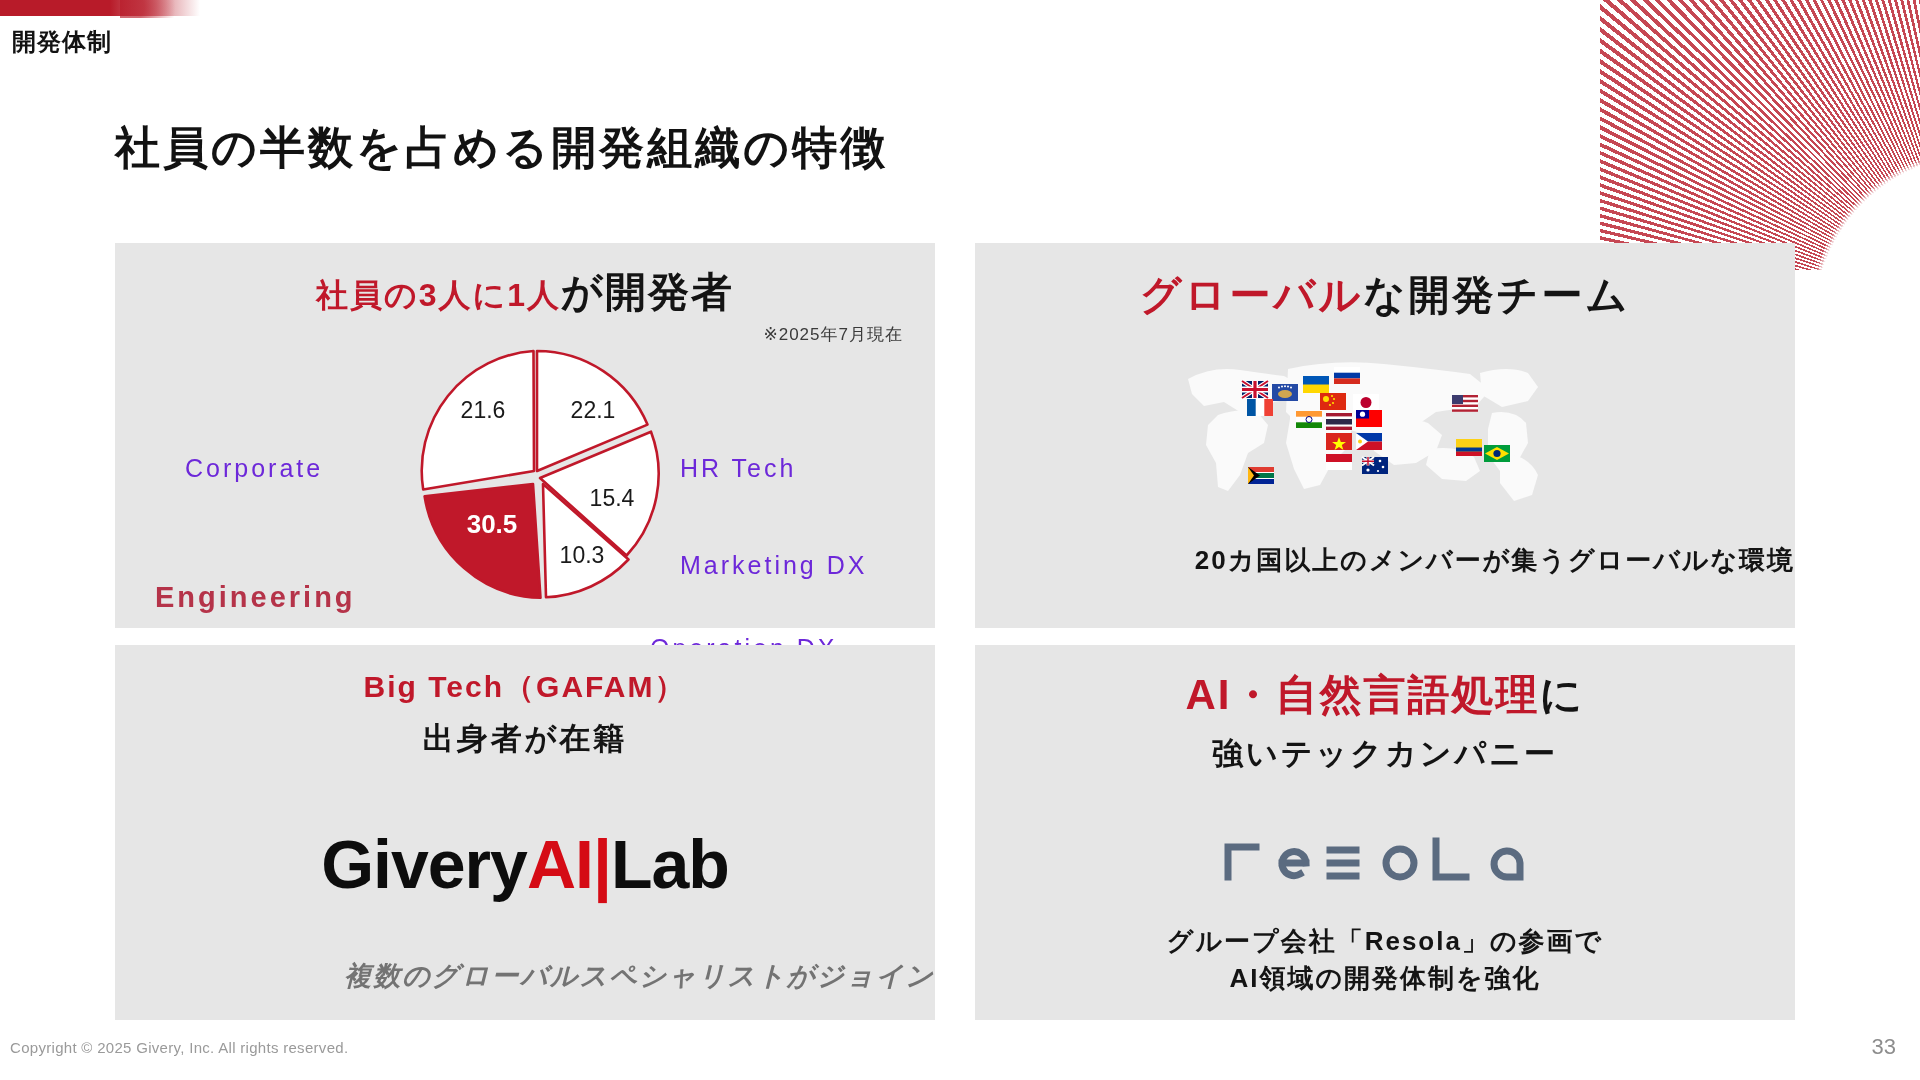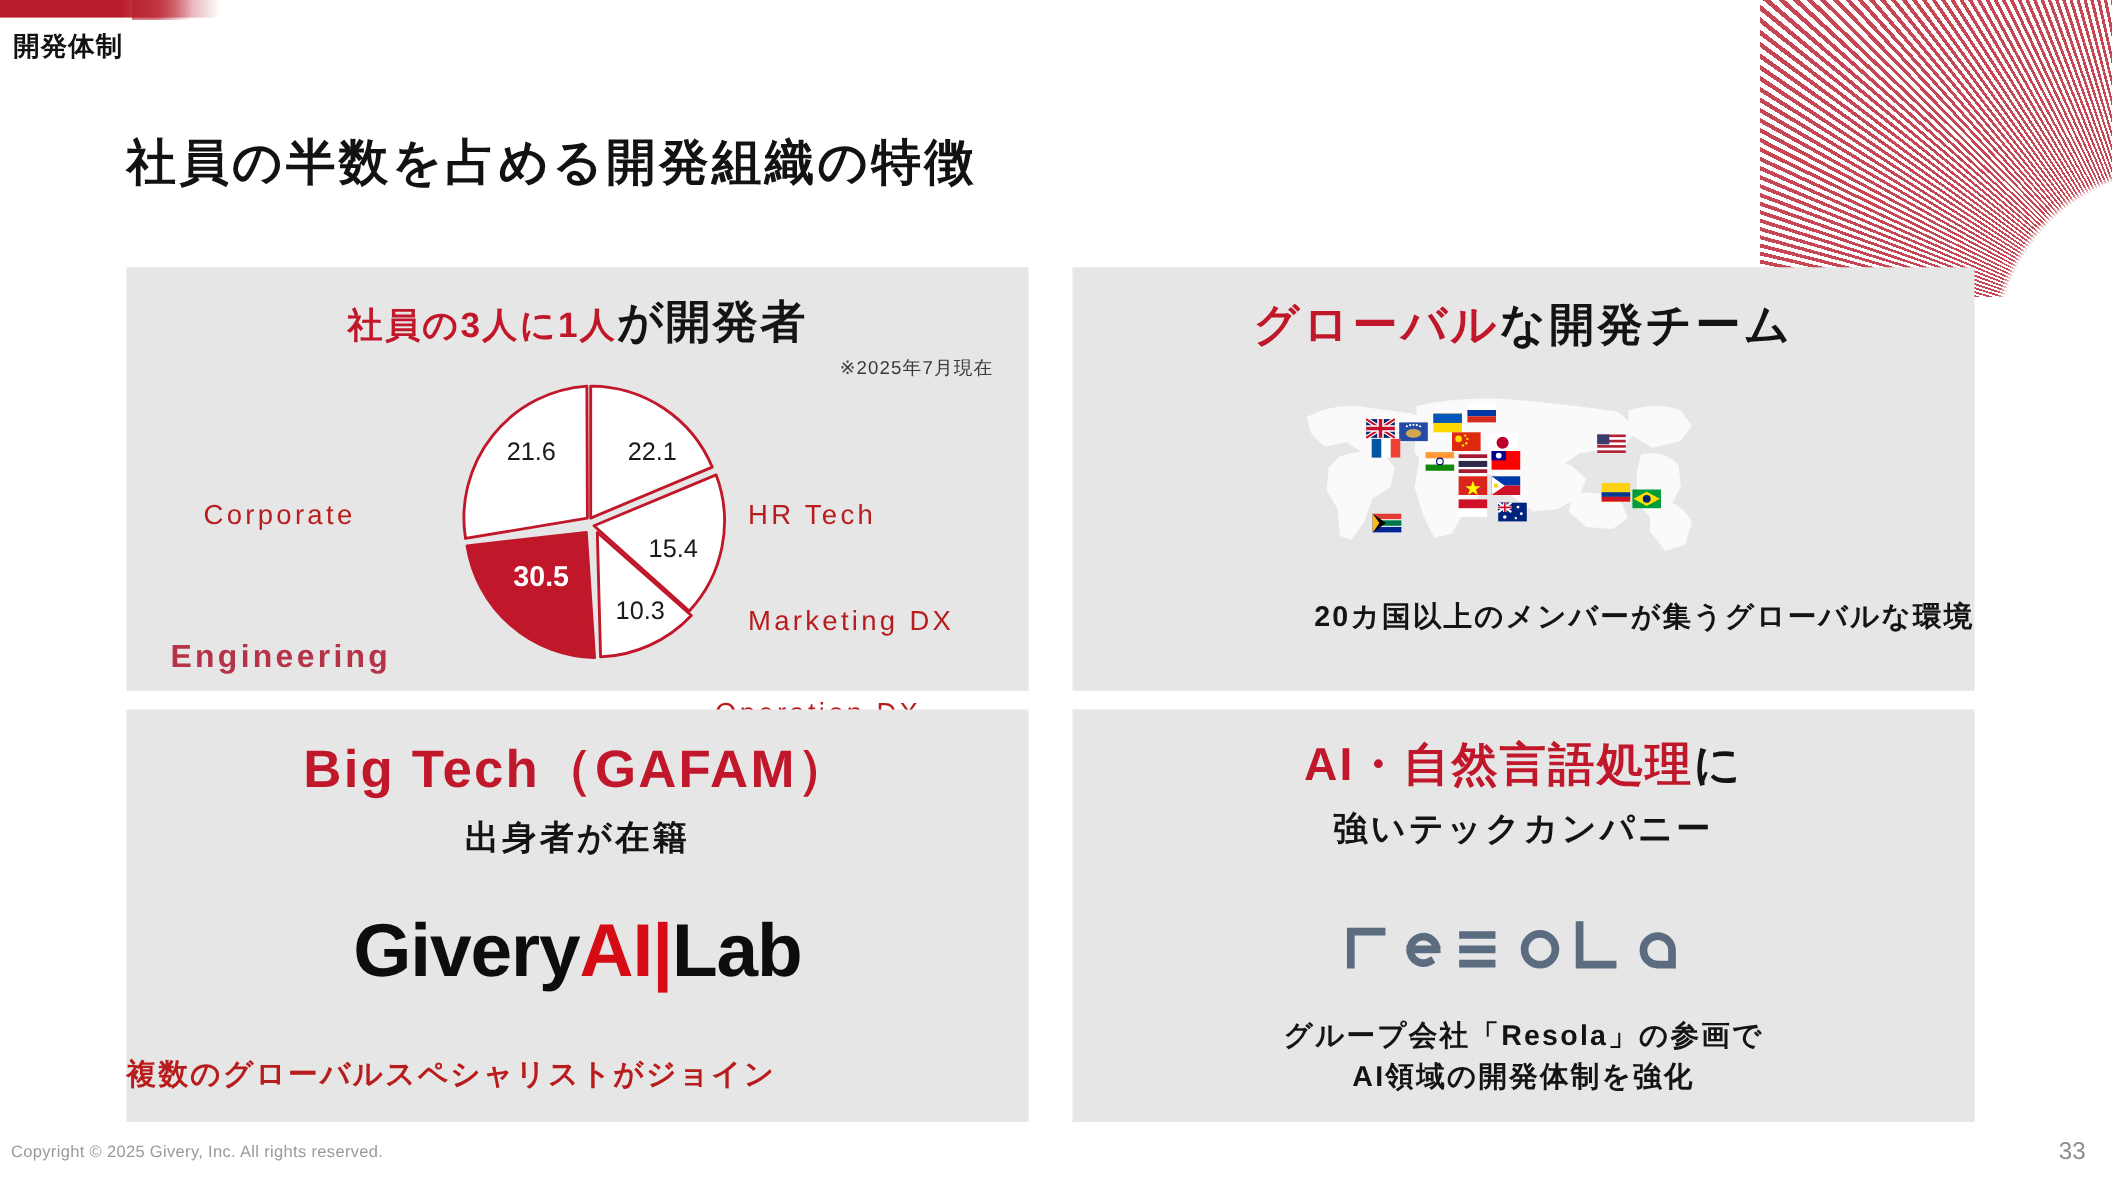--- a/index.html
+++ b/index.html
@@ -68,51 +68,51 @@
   #tl-title .big{ font-size:32px;margin-top:44px; }
   #tl-note{
     position:absolute; right:32px; top:80px;
     font-size:17px; color:#3a3a3a; letter-spacing:1px;
   }
   #pie-wrap{ position:absolute; left:0; top:95px; width:820px; height:285px; }
   #pie-svg{ position:absolute; left:282px; top:0; }
   .pie-val{ font-size:23px; fill:#1a1a1a; font-weight:500; }
   .pie-val.onred{ fill:#ffffff; font-weight:bold; font-size:26px; }
   .cat-label{
-    position:absolute; font-size:25px; color:#b91c1c;
+    position:absolute; font-size:25px; color:#6d28d9;
     letter-spacing:3px; white-space:nowrap; font-weight:500;
   }
   #lab-corporate{ left:70px;  top:116px; }
   #lab-engineering{ left:40px; top:243px; color:#b53349; font-weight:bold; letter-spacing:3px; font-size:29px;}
   #lab-hrtech{ left:565px;  top:116px; }
   #lab-marketing{ left:565px; top:213px; }
   #lab-operation{ left:535px; top:296px; }
 
   
   #tr-title{ margin-top:25px; font-size:41px; letter-spacing:3px; }
   #map-wrap{ position:absolute; left:0; top:110px; width:820px; height:150px; }
   #world-map{ position:absolute; left:205px; top:0; }
   #tr-caption{
     position:absolute; left:0; right:0; top:300px; text-align:right;
     font-size:26px; font-weight:bold; color:#141414; letter-spacing:2px;
   }
 
   
-  #bl-title1{ margin-top:22px; font-size:48px; letter-spacing:2px; }
+  #bl-title1{ margin-top:22px; font-size:30px; letter-spacing:2px; }
   #bl-title2{ margin-top:10px; font-size:31px; letter-spacing:3px; }
   #givery-logo{
     position:absolute; left:0; right:0; top:185px; text-align:center;
     font-size:68px; font-weight:bold; letter-spacing:-1px; line-height:1;
   }
   #givery-logo .g-black{ color:#0d0d0d; }
   #givery-logo .g-red{ color:#d50b15; }
   #givery-logo .g-bar{ color:#d50b15; font-weight:bold; }
   #bl-caption{
-    position:absolute; left:0; right:0; bottom:26px; text-align:left;
-    font-size:27px; font-weight:bold; color:#b91c1c; letter-spacing:2px;
+    position:absolute; left:0; right:0; bottom:26px; text-align:right;
+    font-size:27px; font-weight:bold; color:#737373; letter-spacing:2px;font-style:italic;
   }
 
   #br-title1{ margin-top:22px; font-size:42px; letter-spacing:2px; }
   #br-title2{ margin-top:10px; font-size:31px; letter-spacing:3px; }
   #resola-logo{
     position:absolute; left:0; right:0; top:180px; text-align:center;
   }
   #br-caption{
     position:absolute; left:0; right:0; bottom:22px; text-align:center;
     font-size:26px; font-weight:bold; color:#141414; letter-spacing:2px; line-height:1.45;

